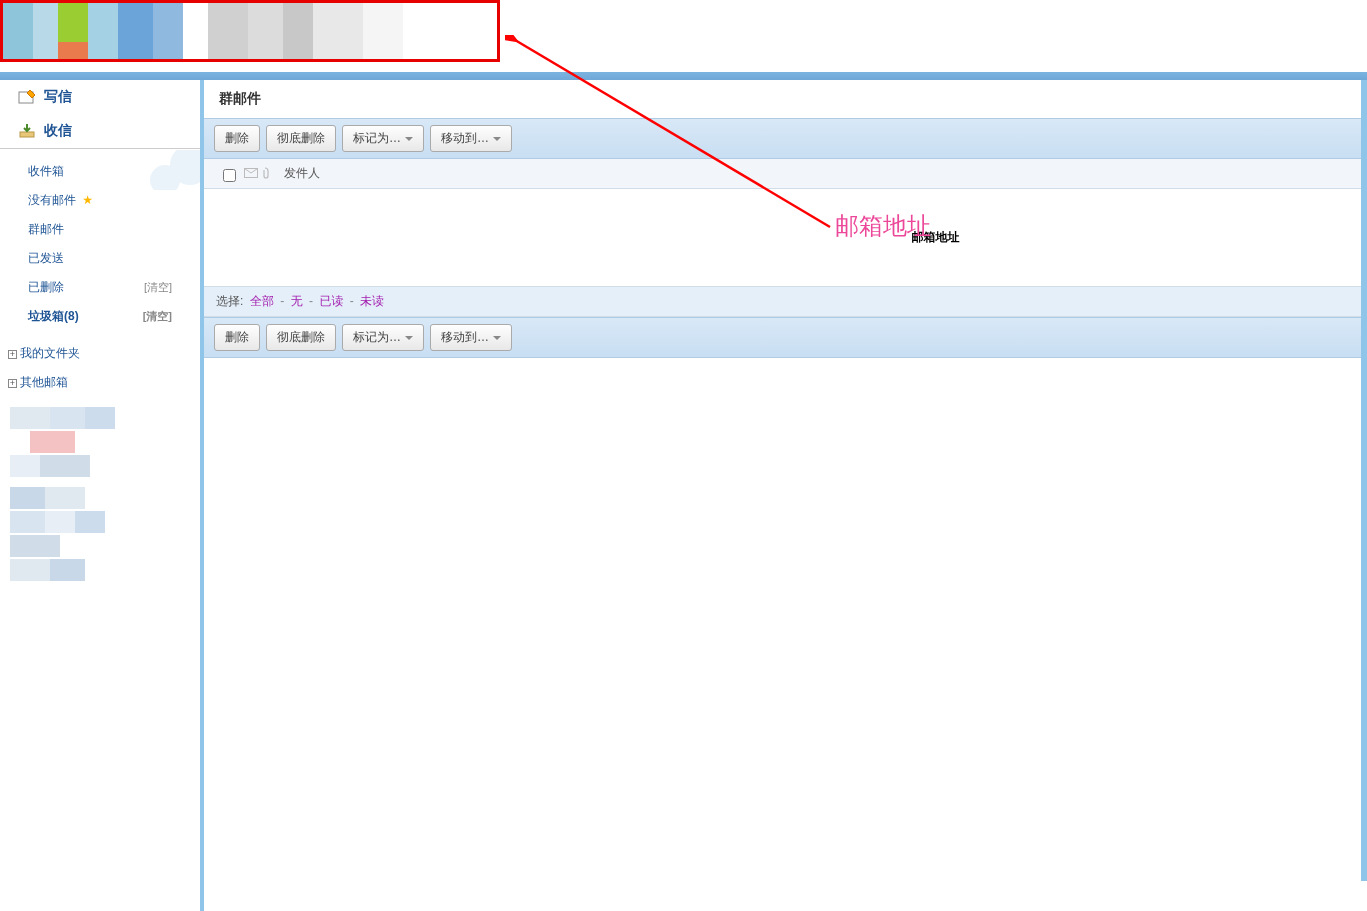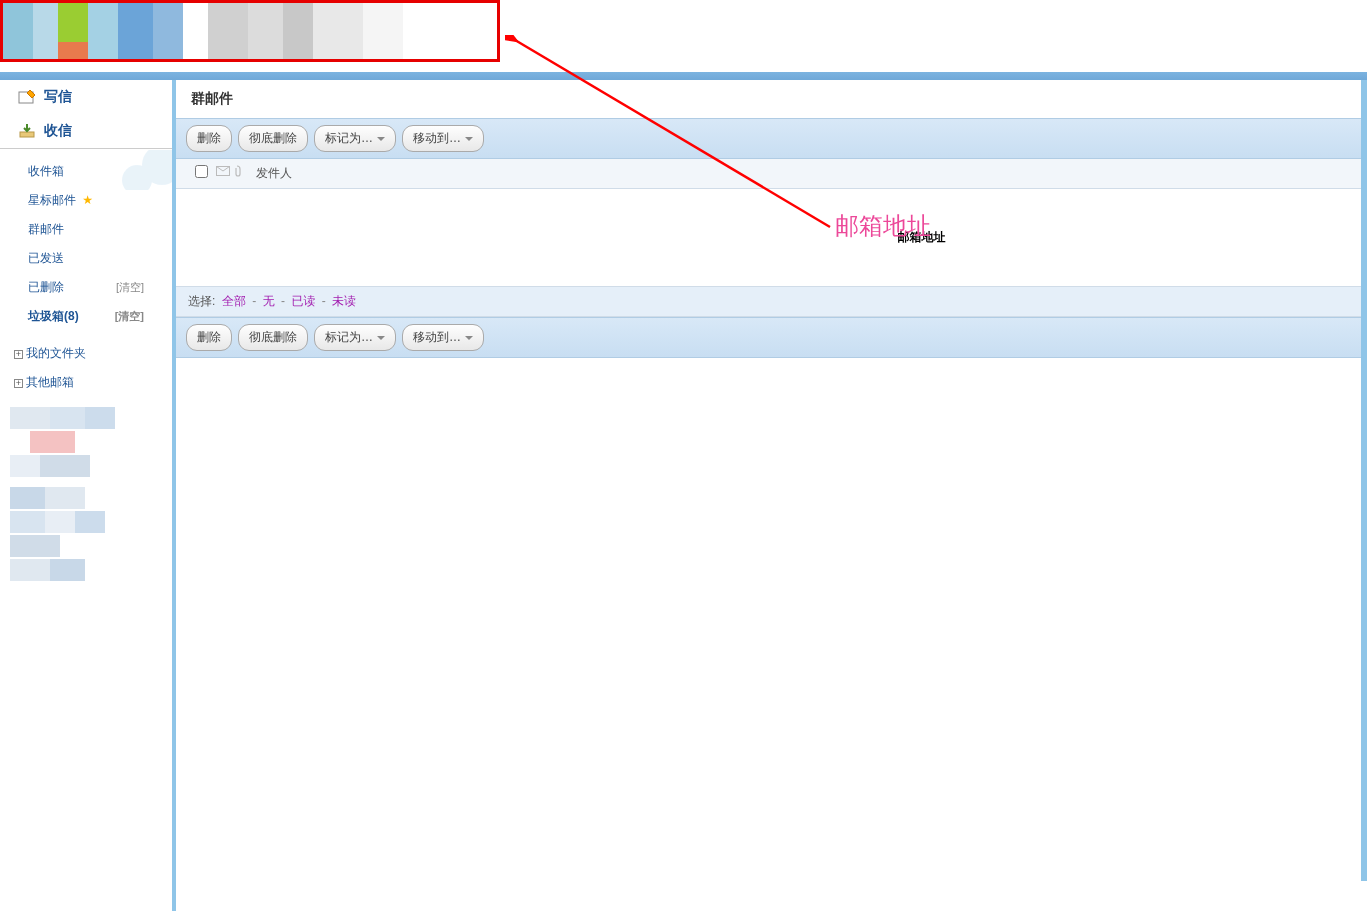--- a/index.html
+++ b/index.html
@@ -22,58 +22,58 @@
     .pb11 { width: 50px; background: #E8E8E8; }
     .pb12 { width: 40px; background: #F5F5F5; }
     .pb13 { width: 30px; background: #fff; }
     .pixelated-content .pixel-block:nth-child(3) { position: relative; }
     .pixelated-content .pixel-block:nth-child(3)::after { content:''; position:absolute; bottom:0; left:0; width:100%; height:30%; background:#E87A4D; }
     
     .blue-bar { position: absolute; top: 72px; left: 0; right: 0; height: 8px; background: linear-gradient(to bottom, #7BB3E0, #6FA8D8); }
     
     .main-container { position: absolute; top: 80px; left: 0; right: 0; bottom: 0; display: flex; }
     
-    .sidebar { width: 176px; background: #fff; border-right: 4px solid #8FC5E8; display: flex; flex-direction: column; }
+    .sidebar { width: 204px; background: #fff; border-right: 4px solid #8FC5E8; display: flex; flex-direction: column; }
     .sidebar-top { border-bottom: 1px solid #ccc; position: relative; }
     .sidebar-decoration { position: absolute; right: 0; top: 70px; width: 70px; height: 40px; opacity: 0.5; overflow: hidden; }
     .sidebar-decoration .circ { width: 40px; height: 40px; border-radius: 50%; background: #D5E8F5; position: absolute; }
     .sidebar-decoration .c1 { right: -10px; top: -5px; }
     .sidebar-decoration .c2 { right: 20px; top: 15px; width: 30px; height: 30px; }
     
     .action-link { display: flex; align-items: center; padding: 8px 18px; font-size: 14px; color: #1E5494; font-weight: bold; cursor: pointer; position: relative; z-index: 2; }
     .action-link .icon-wrap { width: 20px; height: 16px; margin-right: 6px; display: inline-block; }
     
     .folder-list { padding: 8px 0; }
     .folder-item { padding: 6px 28px; font-size: 12px; color: #1E5494; cursor: pointer; display: flex; align-items: center; justify-content: space-between; }
     .folder-item .star { color: #FFB800; margin-left: 3px; }
     .folder-item.bold { font-weight: bold; }
     .folder-item .clear-link { color: #888; font-size: 11px; }
     
-    .folder-section { padding: 6px 14px; font-size: 12px; color: #1E5494; cursor: pointer; }
+    .folder-section { padding: 6px 8px; font-size: 12px; color: #1E5494; cursor: pointer; }
     .folder-section .plus-box { display: inline-block; width: 9px; height: 9px; border: 1px solid #888; text-align: center; line-height: 7px; font-size: 9px; color: #555; margin-right: 3px; }
     
     .sidebar-bottom-pixelated { padding: 10px 10px; }
     .pix-row { display: flex; margin-bottom: 2px; }
     .pix { height: 22px; }
     .pxa { width: 40px; background: #E0E8F0; }
     .pxb { width: 35px; background: #D8E4F0; }
     .pxc { width: 30px; background: #CCDCEC; }
     .pxd { width: 45px; background: #EC9A9A; opacity: 0.6; }
     .pxe { width: 30px; background: #E8EEF5; }
     .pxf { width: 50px; background: #D0DCE8; }
     .pxg { width: 35px; background: #C8D8E8; }
     
     .content-area { flex: 1; display: flex; flex-direction: column; background: #fff; }
     .content-title { padding: 10px 15px; font-size: 14px; font-weight: bold; color: #333; }
     
     .toolbar { background: linear-gradient(to bottom, #D8E8F7, #C8DEF2); padding: 6px 10px; display: flex; gap: 6px; border-top: 1px solid #B0CCE4; border-bottom: 1px solid #B0CCE4; }
-    .tb-btn { background: linear-gradient(to bottom, #fefefe, #E8E8E8); border: 1px solid #AAA; border-radius: 11px; padding: 4px 10px; font-size: 12px; cursor: pointer; display: flex; align-items: center; gap: 4px; color: #444; }
+    .tb-btn { background: linear-gradient(to bottom, #fefefe, #E8E8E8); border: 1px solid #AAA; border-radius: 3px; padding: 4px 10px; font-size: 12px; cursor: pointer; display: flex; align-items: center; gap: 4px; color: #444; }
     .tb-caret { width: 0; height: 0; border-left: 4px solid transparent; border-right: 4px solid transparent; border-top: 4px solid #888; display: inline-block; }
     
-    .col-header-row { display: flex; align-items: flex-start; background: #F2F6FA; padding: 6px 10px; border-bottom: 1px solid #D0DCE8; font-size: 12px; color: #555; }
+    .col-header-row { display: flex; align-items: flex-end; background: #F2F6FA; padding: 6px 10px; border-bottom: 1px solid #D0DCE8; font-size: 12px; color: #555; }
     .col-check { width: 30px; display: flex; justify-content: center; }
     .col-icons { width: 40px; display: flex; gap: 2px; color: #aaa; }
     .col-sender { width: 150px; }
     .col-subject { flex: 1; }
     
     .empty-msg { text-align: center; padding: 40px 0; font-size: 12px; font-weight: bold; color: #000; }
     .empty-msg-wrap { display:flex; justify-content:center; }
     .empty-msg-inner { margin-left: 300px; }
     
     .select-row { background: #E5EFF9; padding: 6px 12px; font-size: 12px; color: #555; border-top: 1px solid #D0DCE8; border-bottom: 1px solid #D0DCE8; }
@@ -135,21 +135,21 @@
         </span>
         <span>收信</span>
       </div>
     </div>
 
     <div class="folder-list">
       <div class="folder-item">
         <span>收件箱</span>
       </div>
       <div class="folder-item">
-        <span><span>星标邮件</span><span class="star"> ★</span></span>
+        <span><span>没有邮件</span><span class="star"> ★</span></span>
       </div>
       <div class="folder-item">
         <span>群邮件</span>
       </div>
       <div class="folder-item">
         <span>已发送</span>
       </div>
       <div class="folder-item">
         <span>已删除</span>
         <span class="clear-link">[清空]</span>

